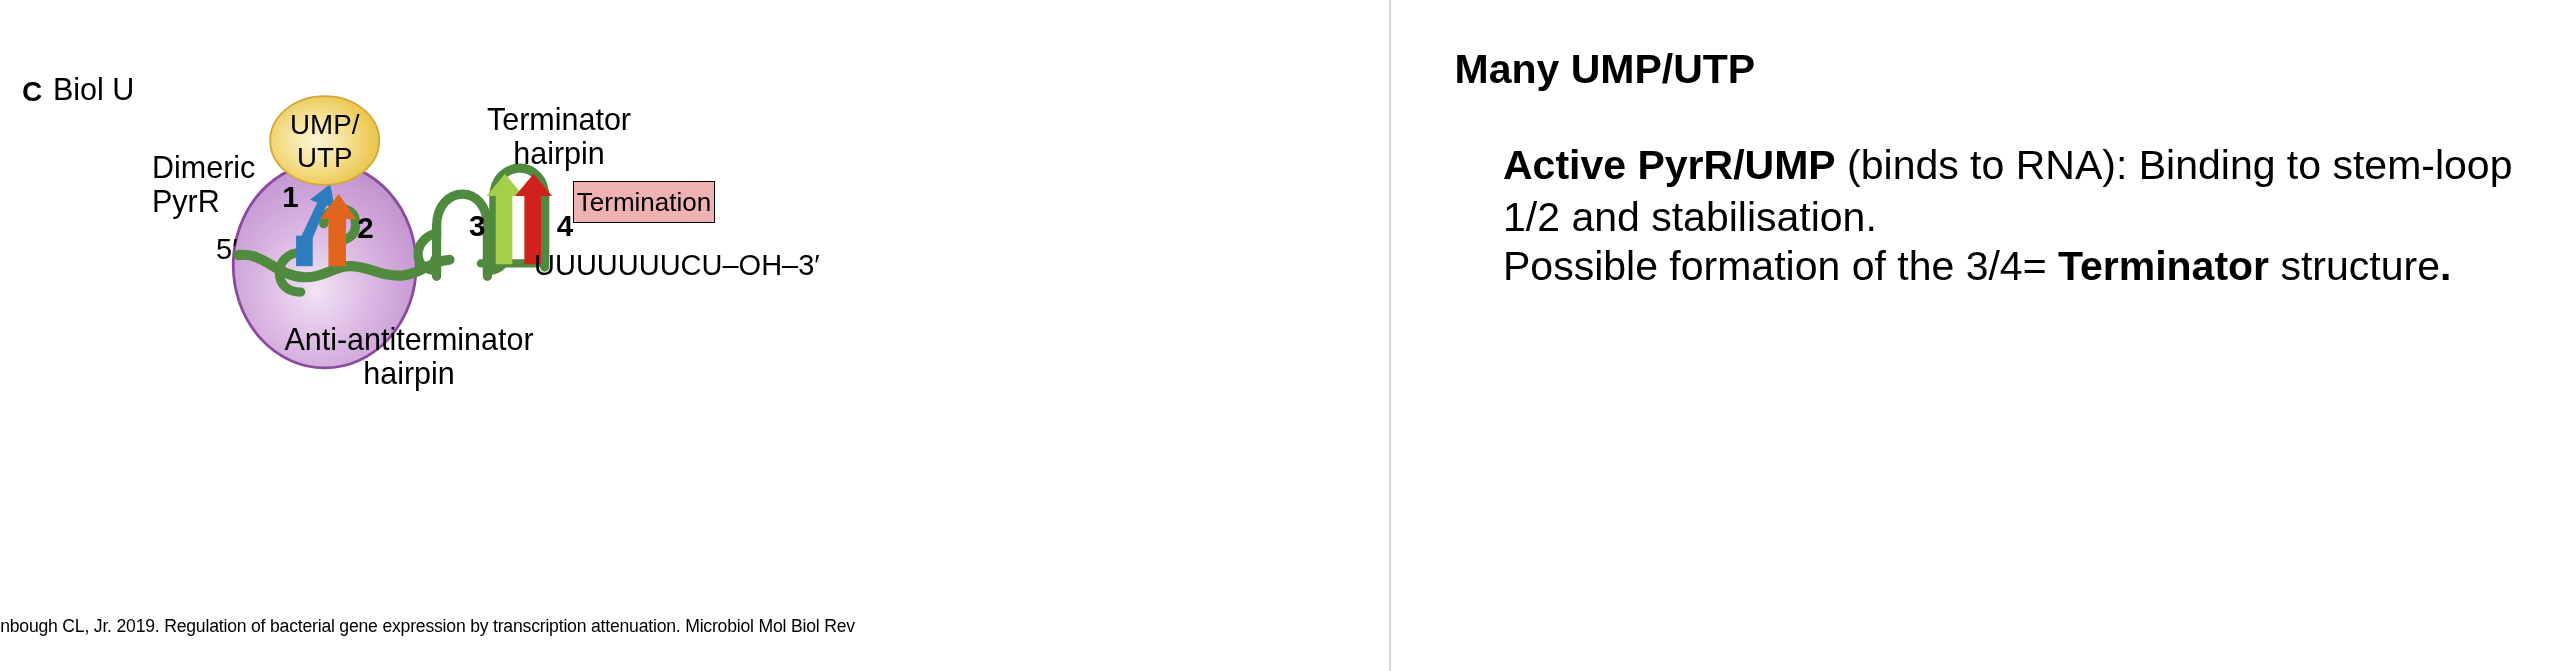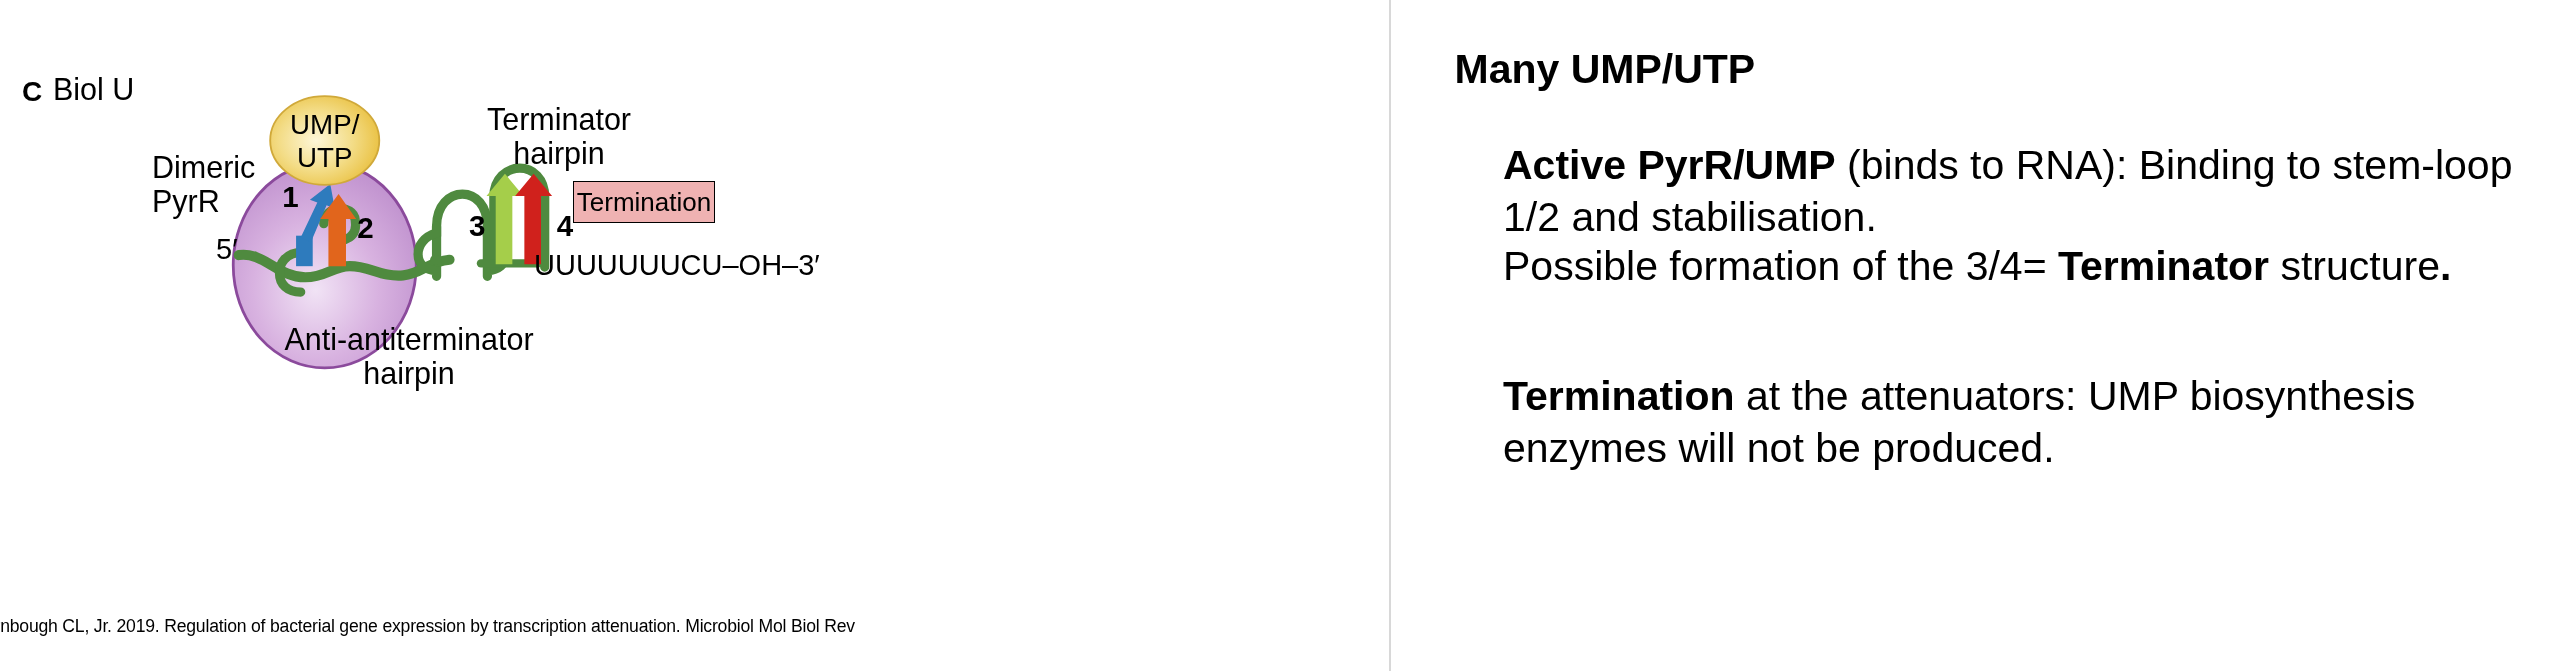--- a/index.html
+++ b/index.html
@@ -234,15 +234,14 @@
 
   <div id="citation">rnbough CL, Jr. 2019. Regulation of  bacterial gene expression by transcription attenuation.  Microbiol Mol Biol Rev</div>
 </div>
 
 <div id="divider"></div>
 
 <div id="text-panel">
   <div id="heading-many">Many UMP/UTP</div>
   <div class="para" id="para-1"><b>Active PyrR/UMP</b><span> (binds to RNA): Binding to stem-loop 1/2 and stabilisation.</span></div>
   <div class="para" id="para-2"><span>Possible formation of the 3/4= </span><b>Terminator</b><span> structure</span><b>.</b></div>
-  <div class="para" id="para-3"><b>Termination</b><span> at the attenuators: UMP biosynthesis enzymes will not be produced.</span></div>
 </div>
 
 
 </body></html>

